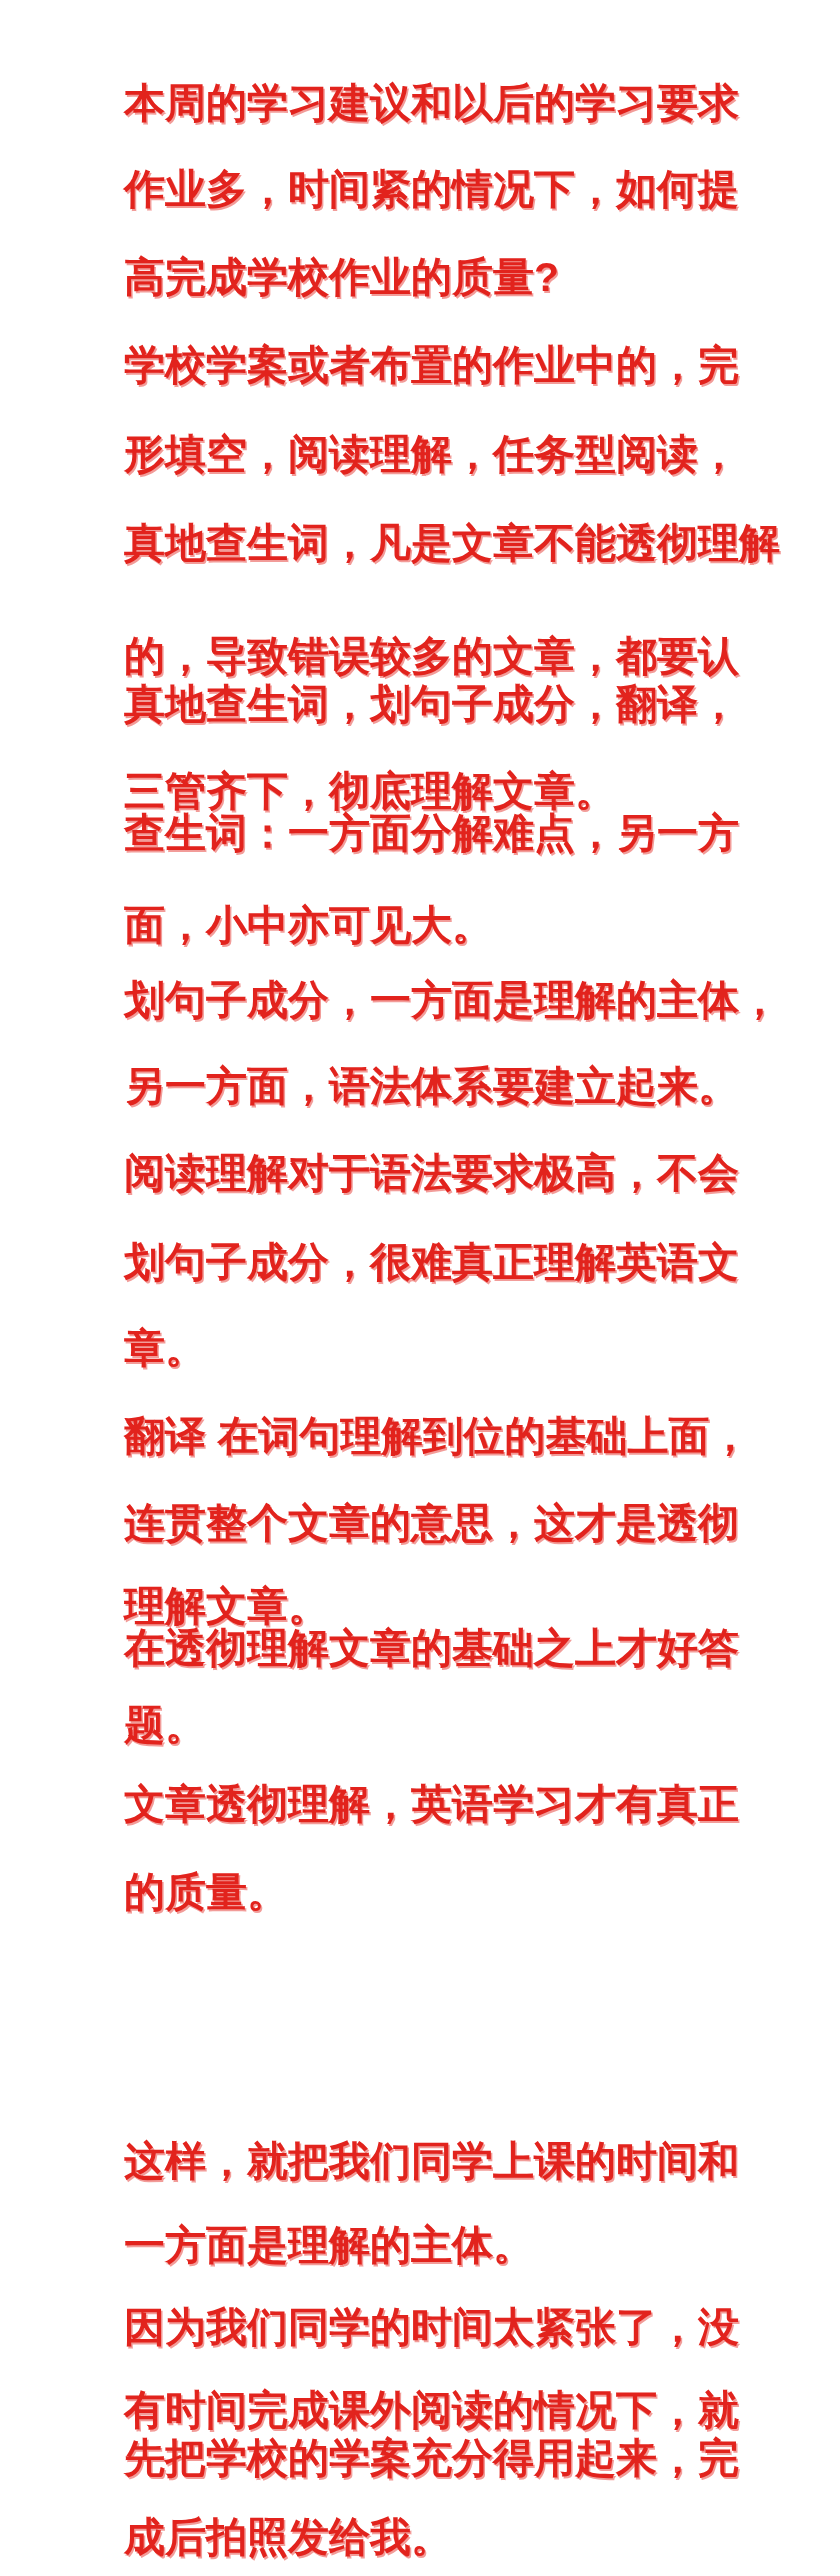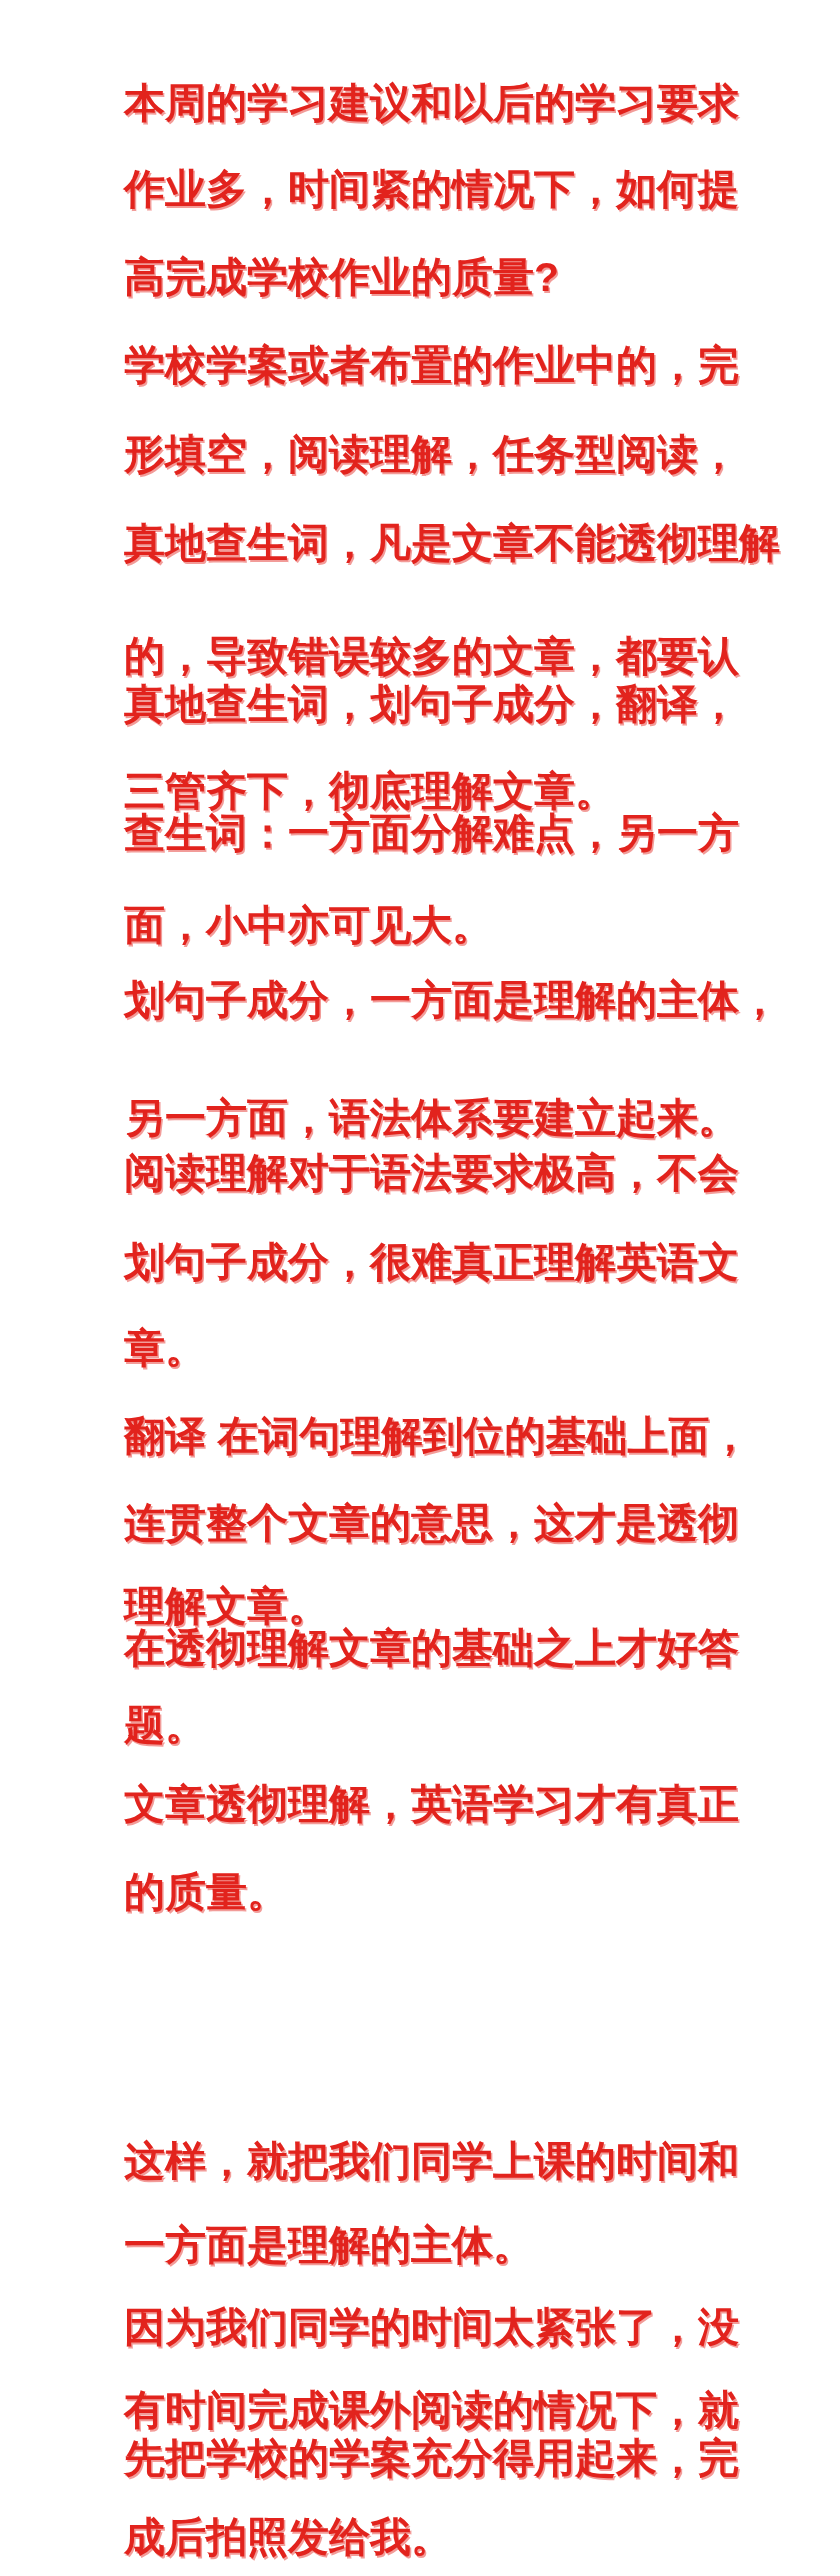--- a/index.html
+++ b/index.html
@@ -45,21 +45,21 @@
       <div class="line" style="top: 258px;">高完成学校作业的质量?</div>
       <div class="line" style="top: 346px;">学校学案或者布置的作业中的，完</div>
       <div class="line" style="top: 435px;">形填空，阅读理解，任务型阅读，</div>
       <div class="line" style="top: 524px;">真地查生词，凡是文章不能透彻理解</div>
       <div class="line" style="top: 637px; text-align: right;">的，导致错误较多的文章，都要认</div>
       <div class="line" style="top: 685px;">真地查生词，划句子成分，翻译，</div>
       <div class="line" style="top: 772px;">三管齐下，彻底理解文章。</div>
       <div class="line" style="top: 814px;">查生词：一方面分解难点，另一方</div>
       <div class="line" style="top: 906px;">面，小中亦可见大。</div>
       <div class="line" style="top: 981px;">划句子成分，一方面是理解的主体，</div>
-      <div class="line" style="top: 1067px; margin-top: 32px;">另一方面，语法体系要建立起来。</div>
+      <div class="line" style="top: 1067px;">另一方面，语法体系要建立起来。</div>
       <div class="line" style="top: 1154px;">阅读理解对于语法要求极高，不会</div>
       <div class="line" style="top: 1243px;">划句子成分，很难真正理解英语文</div>
       <div class="line" style="top: 1329px;">章。</div>
       <div class="line" style="top: 1417px;">翻译 在词句理解到位的基础上面，</div>
       <div class="line" style="top: 1504px;">连贯整个文章的意思，这才是透彻</div>
       <div class="line" style="top: 1587px;">理解文章。</div>
       <div class="line" style="top: 1629px; text-align: right;">在透彻理解文章的基础之上才好答</div>
       <div class="line" style="top: 1706px;">题。</div>
       <div class="line" style="top: 1785px;">文章透彻理解，英语学习才有真正</div>
       <div class="line" style="top: 1873px;">的质量。</div>

